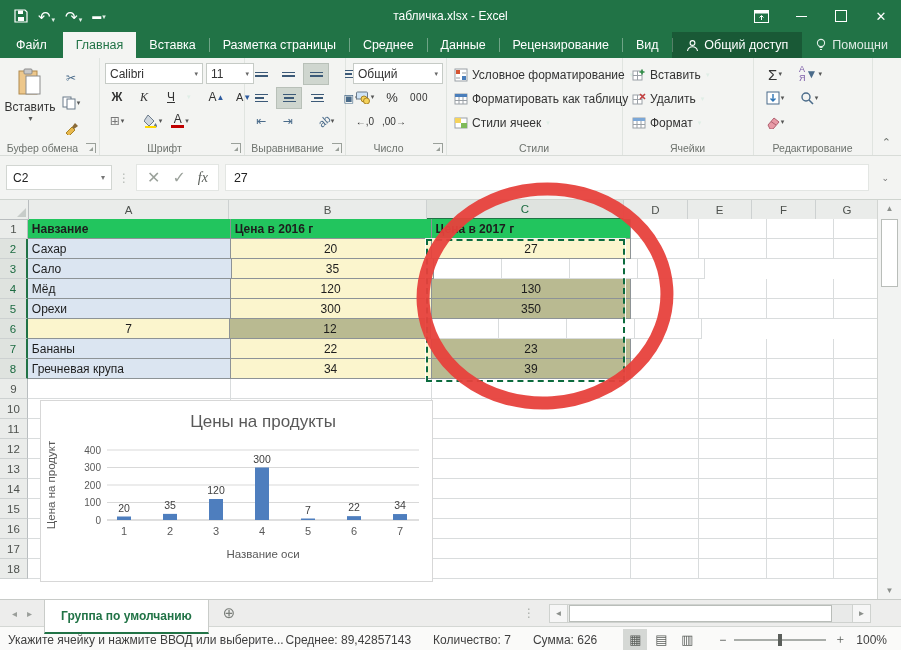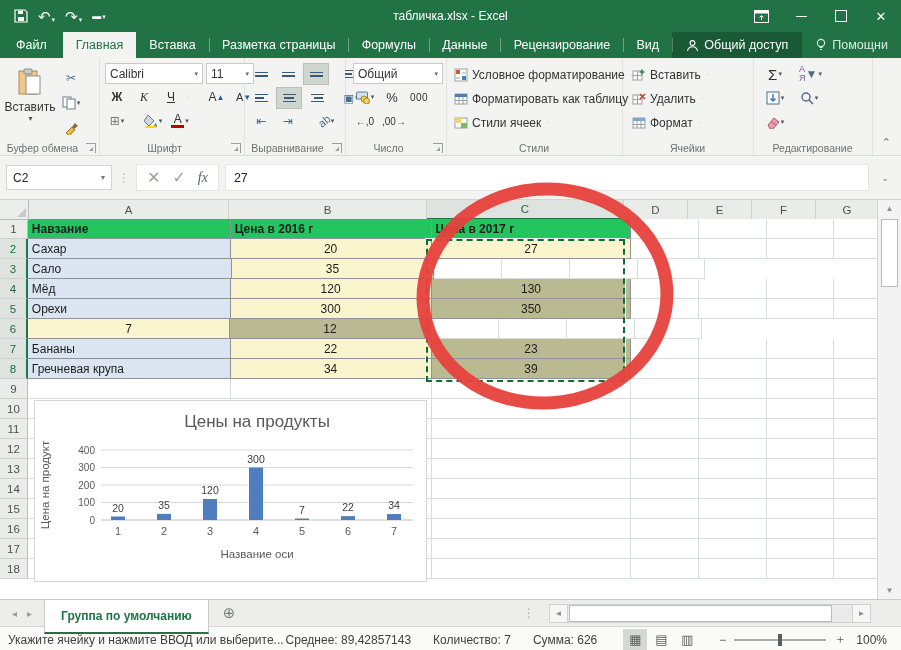--- a/index.html
+++ b/index.html
@@ -71,21 +71,21 @@
   .cell{border-right:1px solid #d9dcdd;border-bottom:1px solid #d9dcdd;font-size:12px;color:#1d1d1d;
         display:flex;align-items:center;padding:0 4px;overflow:hidden;white-space:nowrap;background:#fff}
   .cell.tb{border-right:1px solid #8d9396;border-bottom:1px solid #8d9396}
   .cell.hdr1{background:#22c55e;font-weight:bold}
   .cell.namec{background:#dbe5f1}
   .cell.price16{background:#fbf5cd;justify-content:center}
   .cell.price17{background:#b9ba91;justify-content:center}
   .cell.price17.active{background:#fbf5cd}
   .ants{position:absolute;left:426px;top:39px;width:195px;height:139px;border:2px dashed #0c6b3e;
         box-shadow:0 0 0 1px rgba(255,255,255,.85);pointer-events:none;z-index:6}
-  .chartbox{position:absolute;left:34px;top:200px;width:391px;height:180px;background:#fff;border:1px solid #d7d7d7;z-index:5}
+  .chartbox{position:absolute;left:40px;top:200px;width:391px;height:180px;background:#fff;border:1px solid #d7d7d7;z-index:5}
   .vscroll{position:absolute;right:0;top:0;width:23px;height:399px;background:#f2f3f2;border-left:1px solid #d2d5d2;z-index:7;
            display:flex;flex-direction:column;align-items:center}
   .sarrow{color:#8b8f8b;font-size:8px;height:17px;display:flex;align-items:center}
   .vthumb{width:15px;height:66px;background:#fff;border:1px solid #b9bdb9;margin-top:2px}
   .redcircle{position:absolute;left:0;top:0;width:901px;height:650px;pointer-events:none;z-index:40}
   
   .sheetbar{height:26px;background:#ededec;border-top:1px solid #c8cbc8;display:flex;align-items:stretch;font-size:12px}
   .navarr{display:flex;align-items:center;gap:10px;padding:0 12px;color:#9a9e9a;font-size:10px}
   .stab{background:#fff;border-left:1px solid #c9ccc9;border-right:1px solid #c9ccc9;border-bottom:2px solid #217346;
         display:flex;align-items:center;padding:16px 16px;color:#217346;font-weight:bold}
@@ -144,21 +144,21 @@
   </div>
 </div>
 
 <div class="tabbar">
   <div class="rtab file">Файл</div>
   <div class="rtab active">Главная</div>
   <div class="rtab">Вставка</div>
   <div class="tabsep"></div>
   <div class="rtab">Разметка страницы</div>
   <div class="tabsep"></div>
-  <div class="rtab">Формулы</div>
+  <div class="rtab">Среднее</div>
   <div class="tabsep"></div>
   <div class="rtab">Данные</div>
   <div class="tabsep"></div>
   <div class="rtab">Рецензирование</div>
   <div class="tabsep"></div>
   <div class="rtab">Вид</div>
   <div class="tabsep"></div>
   <div class="rtab share">
     <svg width="13" height="13" viewBox="0 0 13 13">
         <circle cx="6.5" cy="4" r="2.4" fill="none" stroke="#fff" stroke-width="1.1"></circle>

